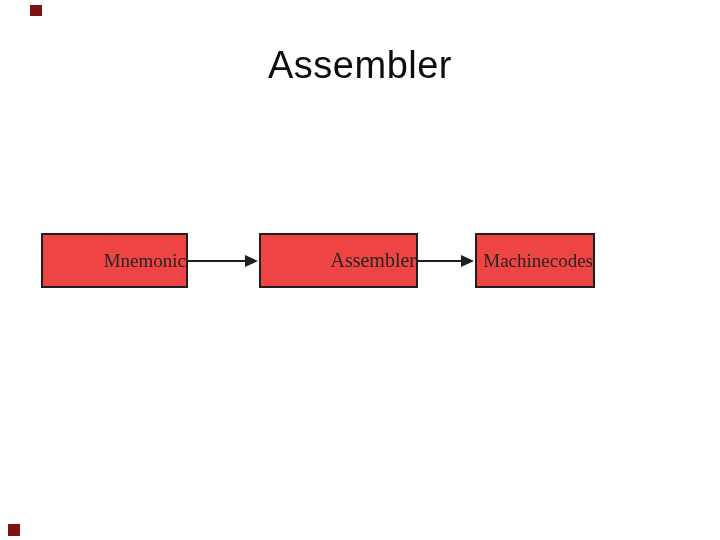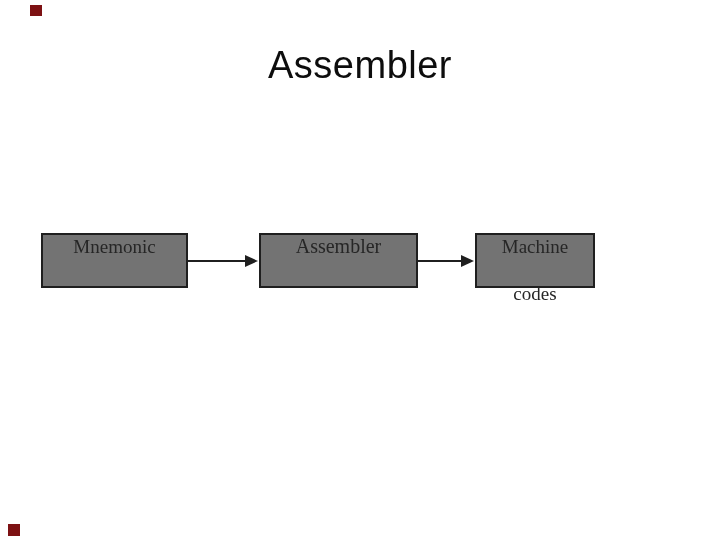--- a/index.html
+++ b/index.html
@@ -27,34 +27,34 @@
     letter-spacing:0.5px;
     margin:0;
   }
   .diagram{position:absolute;left:0;top:0;width:720px;height:540px;}
   .box{
     position:absolute;
     top:233px;
     height:55px;
     box-sizing:border-box;
     border:2px solid var(--border);
-    background:#737373;
+    background:#ef4444;
     display:flex;
-    flex-direction:column;
+    flex-direction:row;
     align-items:center;
-    justify-content:flex-start;
+    justify-content:flex-end;
     font-family:"Liberation Serif","DejaVu Serif",serif;
     font-size:19px;
     line-height:23px;
     color:var(--boxtext);
     text-align:center;
   }
   .box-1{left:41px;width:147px;}
   .box-2{left:259px;width:159px;font-size:20px;}
-  .box-3{left:475px;width:120px;gap:24px;}
+  .box-3{left:475px;width:120px;}
   .arrow{position:absolute;top:254px;height:14px;}
   .arrow-1{left:188px;width:71px;}
   .arrow-2{left:418px;width:57px;}
   .corner-mark{position:absolute;background:var(--mark);}
   .mark-top{left:30px;top:5px;width:12px;height:11px;}
   .mark-bottom{left:8px;top:524px;width:12px;height:12px;}
 </style>
 </head>
 <body>
 

